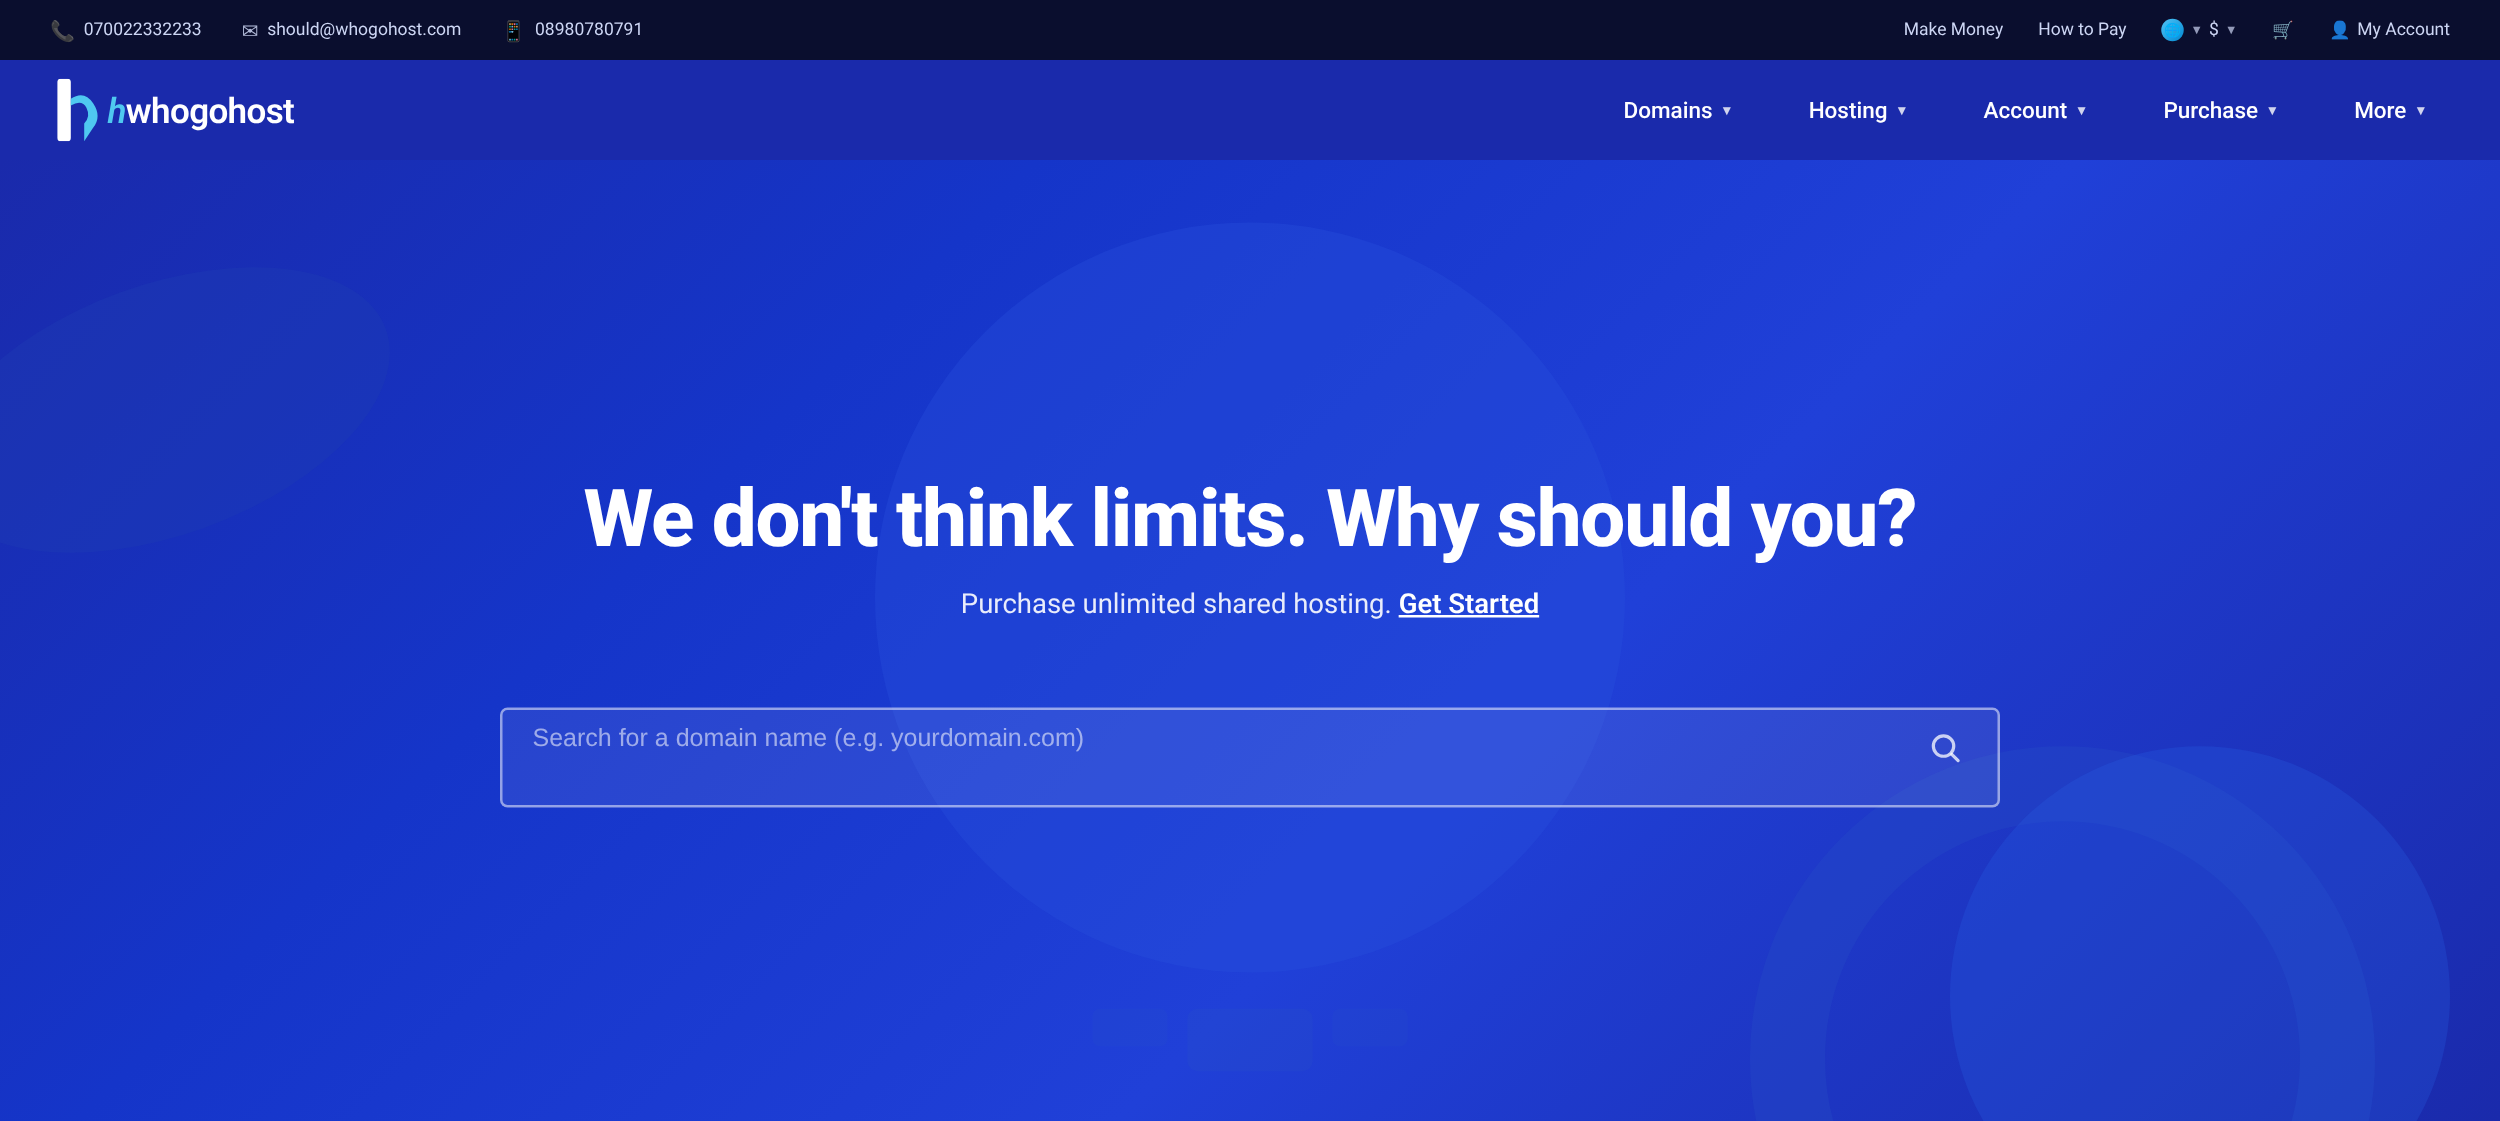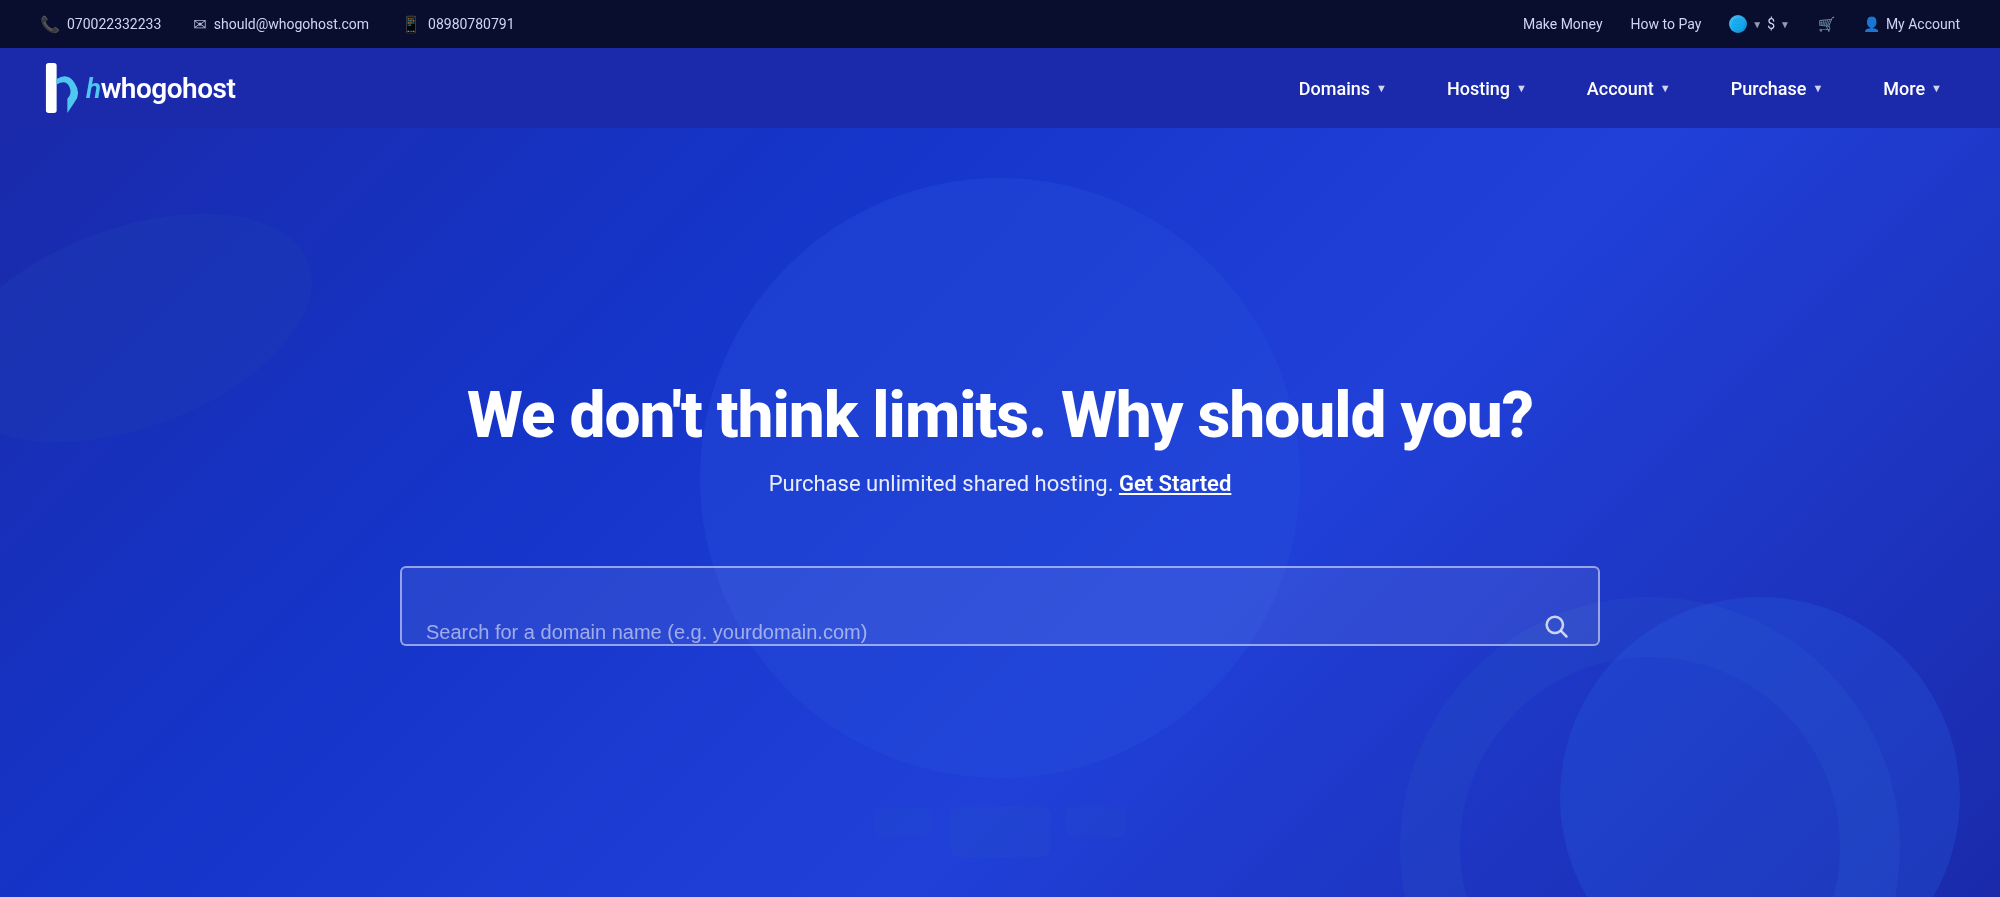--- a/index.html
+++ b/index.html
@@ -233,22 +233,22 @@
       font-weight: 600;
       text-decoration: underline;
       cursor: pointer;
     }
 
     .search-bar {
       background: rgba(255,255,255,0.08);
       border: 2px solid rgba(255,255,255,0.5);
       border-radius: 6px;
       display: flex;
-      align-items: flex-end;
-      padding: 0 24px;
+      align-items: flex-start;
+      padding: 12px 24px;
       height: 80px;
       width: 100%;
       max-width: 1250px;
       margin: 0 auto;
     }
 
     .search-input {
       flex: 1;
       background: transparent;
       border: none;

